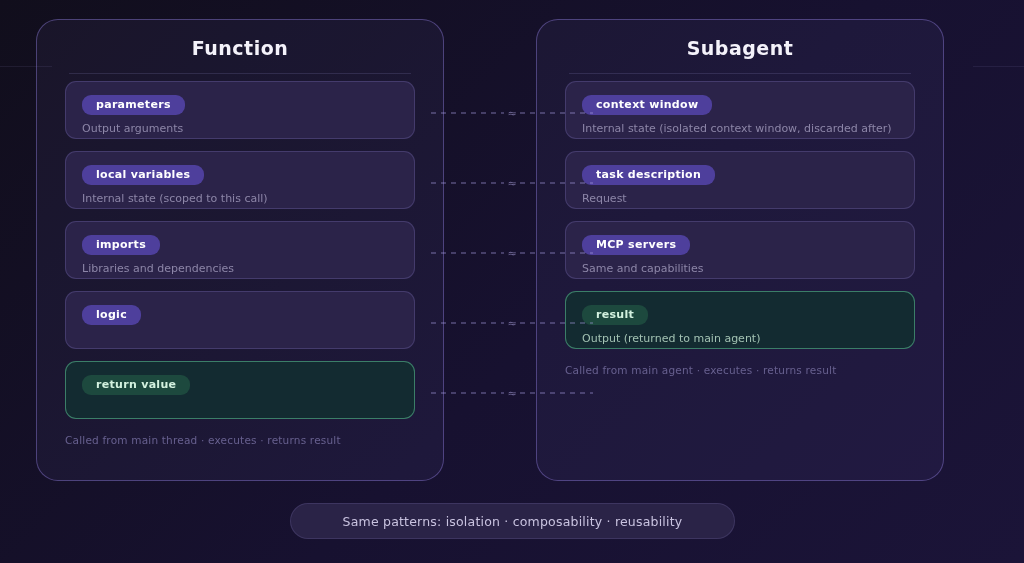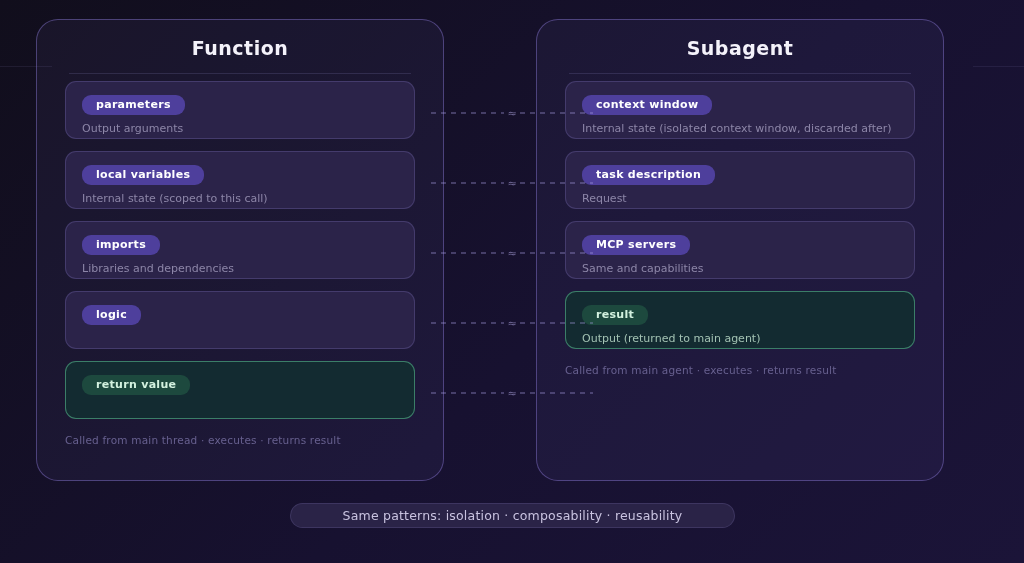--- a/index.html
+++ b/index.html
@@ -65,21 +65,21 @@
   }
   .connector .dash{
     flex:1;height:1.5px;
     background:repeating-linear-gradient(90deg,var(--connector) 0 5px,transparent 5px 10px);
   }
   .connector .approx{
     font-size:11px;color:rgba(190,180,240,0.55);padding:0 3px;line-height:1;
   }
 
   .bottom-pill{
-    position:absolute;left:290px;top:503px;width:445px;height:25px;
+    position:absolute;left:290px;top:503px;width:445px;height:36px;
     border-radius:18px;background:var(--pill-bg);
     border:1px solid var(--pill-border);
     display:flex;align-items:center;justify-content:center;
     font-size:12.5px;color:var(--pill-text);letter-spacing:.2px;
   }
 </style>
 </head>
 <body>
 
 <div class="stage">

